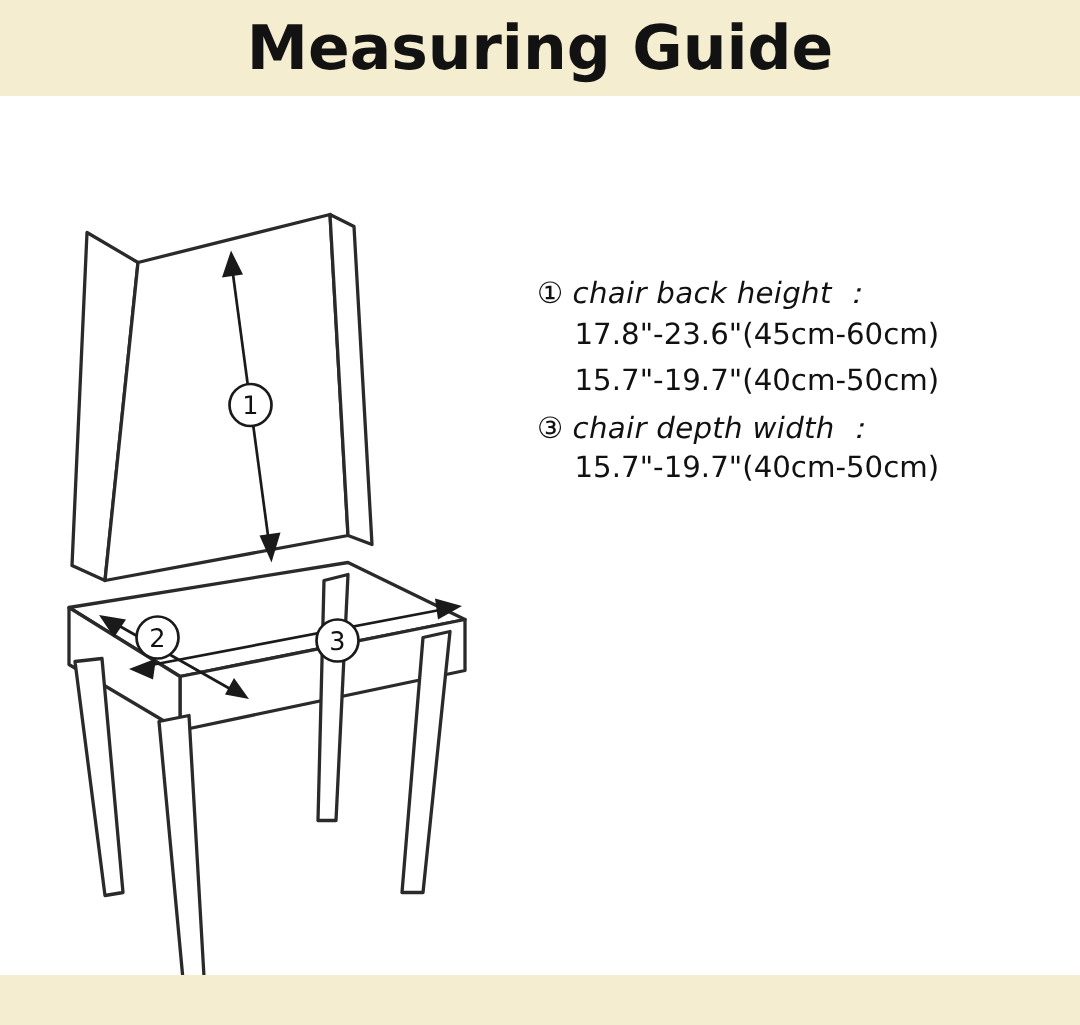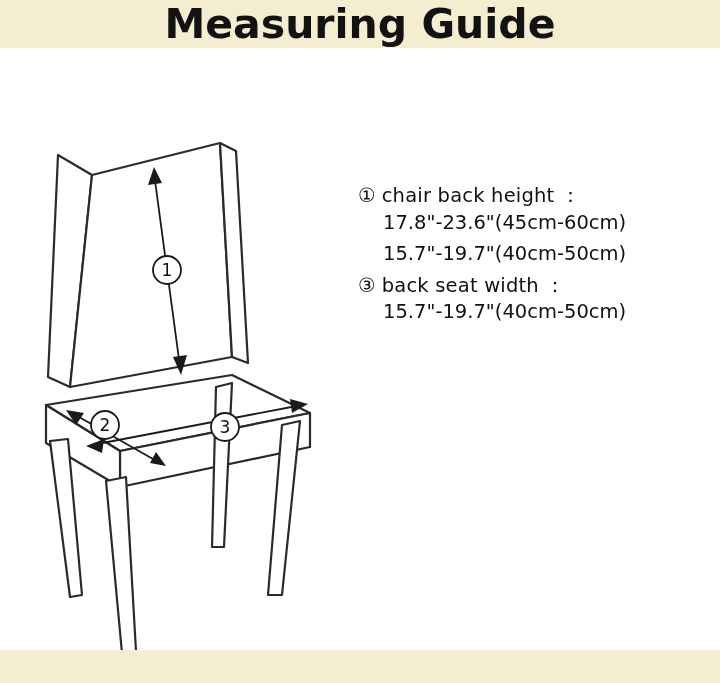--- a/index.html
+++ b/index.html
@@ -17,21 +17,21 @@
     position: relative;
     width: 720px;
     height: 683px;
     background: #ffffff;
   }
   .header {
     position: absolute;
     left: 0;
     top: 0;
     width: 720px;
-    height: 48px;
+    height: 64px;
     background: #f5edcf;
     display: flex;
     align-items: center;
     justify-content: center;
   }
   .header-title {
     font-family: "DejaVu Sans", sans-serif;
     font-weight: bold;
     font-size: 41px;
     color: #121212;
@@ -63,20 +63,21 @@
     font-family: "DejaVu Sans", sans-serif;
     font-size: 19.5px;
     color: #111111;
     line-height: 1.0;
     margin-bottom: 5px;
   }
   .spec-line1 {
     white-space: nowrap;
     display: block;
     margin-bottom: 7px;
+    font-style: italic;
   }
   .spec-line2 {
     white-space: nowrap;
     display: block;
     padding-left: 25px;
     margin-bottom: 12px;
   }
   .circnum {
     display: inline-block;
     font-size: 19.5px;
@@ -168,21 +169,21 @@
       <span class="spec-line2">17.8"-23.6"(45cm-60cm)</span>
     </div>
 
     <div class="spec-row">
       <span class="spec-line2">15.7"-19.7"(40cm-50cm)</span>
     </div>
 
     <div class="spec-row">
       <span class="spec-line1">
         <span class="circnum">③</span>
-        <span class="label-text">back seat width</span>
+        <span class="label-text">chair depth width</span>
         <span class="colon">：</span>
       </span>
       <span class="spec-line2">15.7"-19.7"(40cm-50cm)</span>
     </div>
 
   </div>
 
   <div class="footer-band"></div>
 </div>
 

